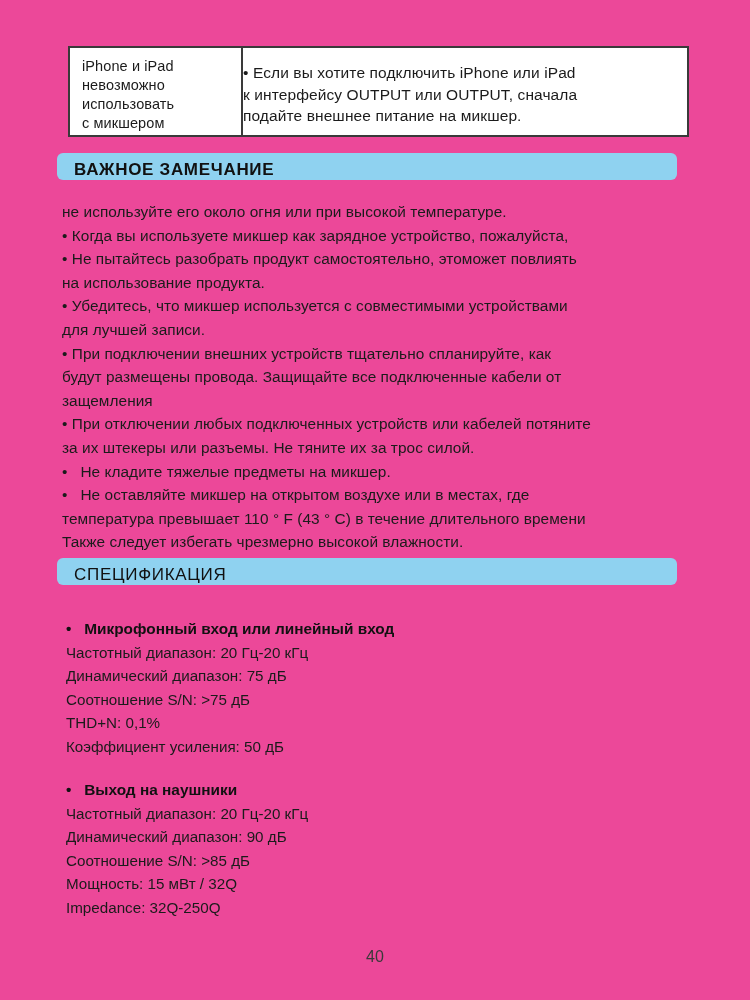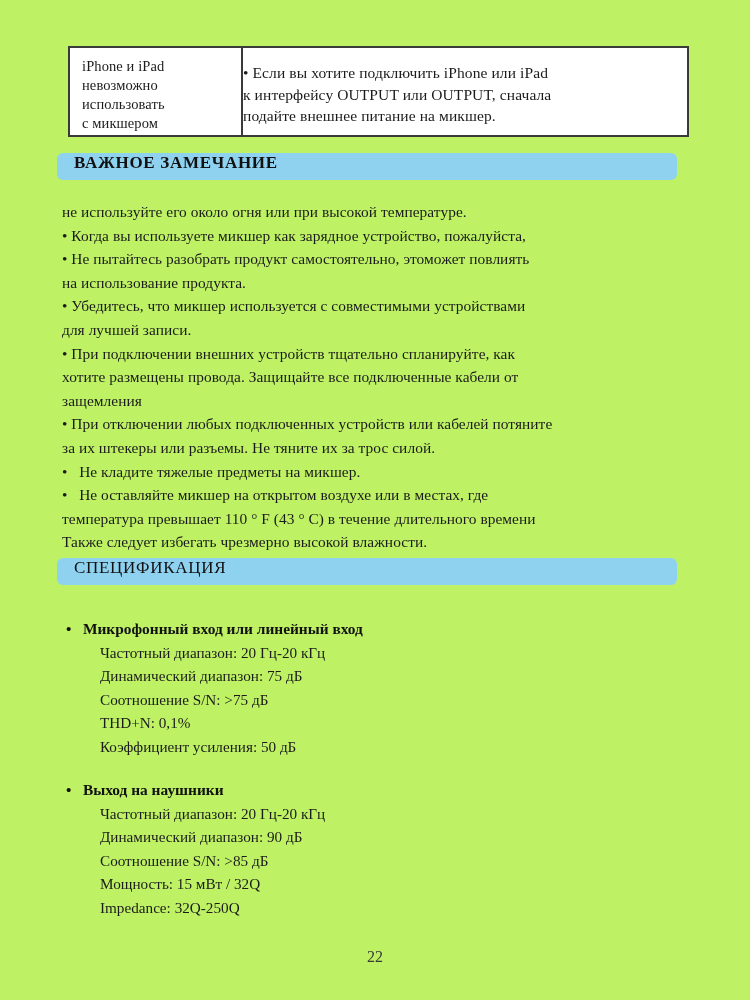--- a/index.html
+++ b/index.html
@@ -13,22 +13,21 @@
     height: 1000px;
     position: relative;
     font-family: "Liberation Sans", "DejaVu Sans", sans-serif;
     color: #1b1b1b;
     overflow: hidden;
   }
 
   .page {
     position: absolute;
     inset: 0;
-    background: #bef264;
-    font-family: Liberation Serif, serif;
+    background: #ec4899;
   }
 
   
   .note-table {
     position: absolute;
     left: 68px;
     top: 46px;
     width: 621px;
     height: 91px;
     box-sizing: border-box;
@@ -60,21 +59,21 @@
 
   
   .banner {
     position: absolute;
     left: 57px;
     width: 620px;
     height: 27px;
     background: #8fd2f0;
     border-radius: 6px;
     display: flex;
-    align-items: flex-start;
+    align-items: flex-end;
   }
   .banner-label {
     padding-left: 17px;
     font-size: 17px;
     letter-spacing: 0.7px;
     color: #111111;
   }
   .banner-label.bold { font-weight: bold; }
 
   #banner-important { top: 153px; }
@@ -109,21 +108,20 @@
     line-height: 24px;
     font-weight: bold;
     white-space: pre;
     color: #111111;
   }
   .spec-item {
     font-size: 15.2px;
     line-height: 23.4px;
     white-space: pre;
     color: #1b1b1b;
-    margin-left: 34px;
   }
 
   
   .page-number {
     position: absolute;
     left: 0;
     right: 0;
     top: 948px;
     text-align: center;
     font-size: 16px;
@@ -154,21 +152,21 @@
   </div>
 
   <div class="notice-body">
     <div class="notice-line">не используйте его около огня или при высокой температуре.</div>
     <div class="notice-line">• Когда вы используете микшер как зарядное устройство, пожалуйста,</div>
     <div class="notice-line">• Не пытайтесь разобрать продукт самостоятельно, этоможет повлиять</div>
     <div class="notice-line">на использование продукта.</div>
     <div class="notice-line">• Убедитесь, что микшер используется с совместимыми устройствами</div>
     <div class="notice-line">для лучшей записи.</div>
     <div class="notice-line">• При подключении внешних устройств тщательно спланируйте, как</div>
-    <div class="notice-line">хотите размещены провода. Защищайте все подключенные кабели от</div>
+    <div class="notice-line">будут размещены провода. Защищайте все подключенные кабели от</div>
     <div class="notice-line">защемления</div>
     <div class="notice-line">• При отключении любых подключенных устройств или кабелей потяните</div>
     <div class="notice-line">за их штекеры или разъемы. Не тяните их за трос силой.</div>
     <div class="notice-line">•   Не кладите тяжелые предметы на микшер.</div>
     <div class="notice-line">•   Не оставляйте микшер на открытом воздухе или в местах, где</div>
     <div class="notice-line">температура превышает 110 ° F (43 ° C) в течение длительного времени</div>
     <div class="notice-line">Также следует избегать чрезмерно высокой влажности.</div>
   </div>
 
   <div class="banner" id="banner-spec">
@@ -190,15 +188,15 @@
       <div class="spec-heading">•   Выход на наушники</div>
       <div class="spec-item">Частотный диапазон: 20 Гц-20 кГц</div>
       <div class="spec-item">Динамический диапазон: 90 дБ</div>
       <div class="spec-item">Соотношение S/N: &gt;85 дБ</div>
       <div class="spec-item">Мощность: 15 мВт / 32Q</div>
       <div class="spec-item">Impedance: 32Q-250Q</div>
     </div>
 
   </div>
 
-  <div class="page-number">22</div>
+  <div class="page-number">40</div>
 
 </div>
 
 </body></html>

